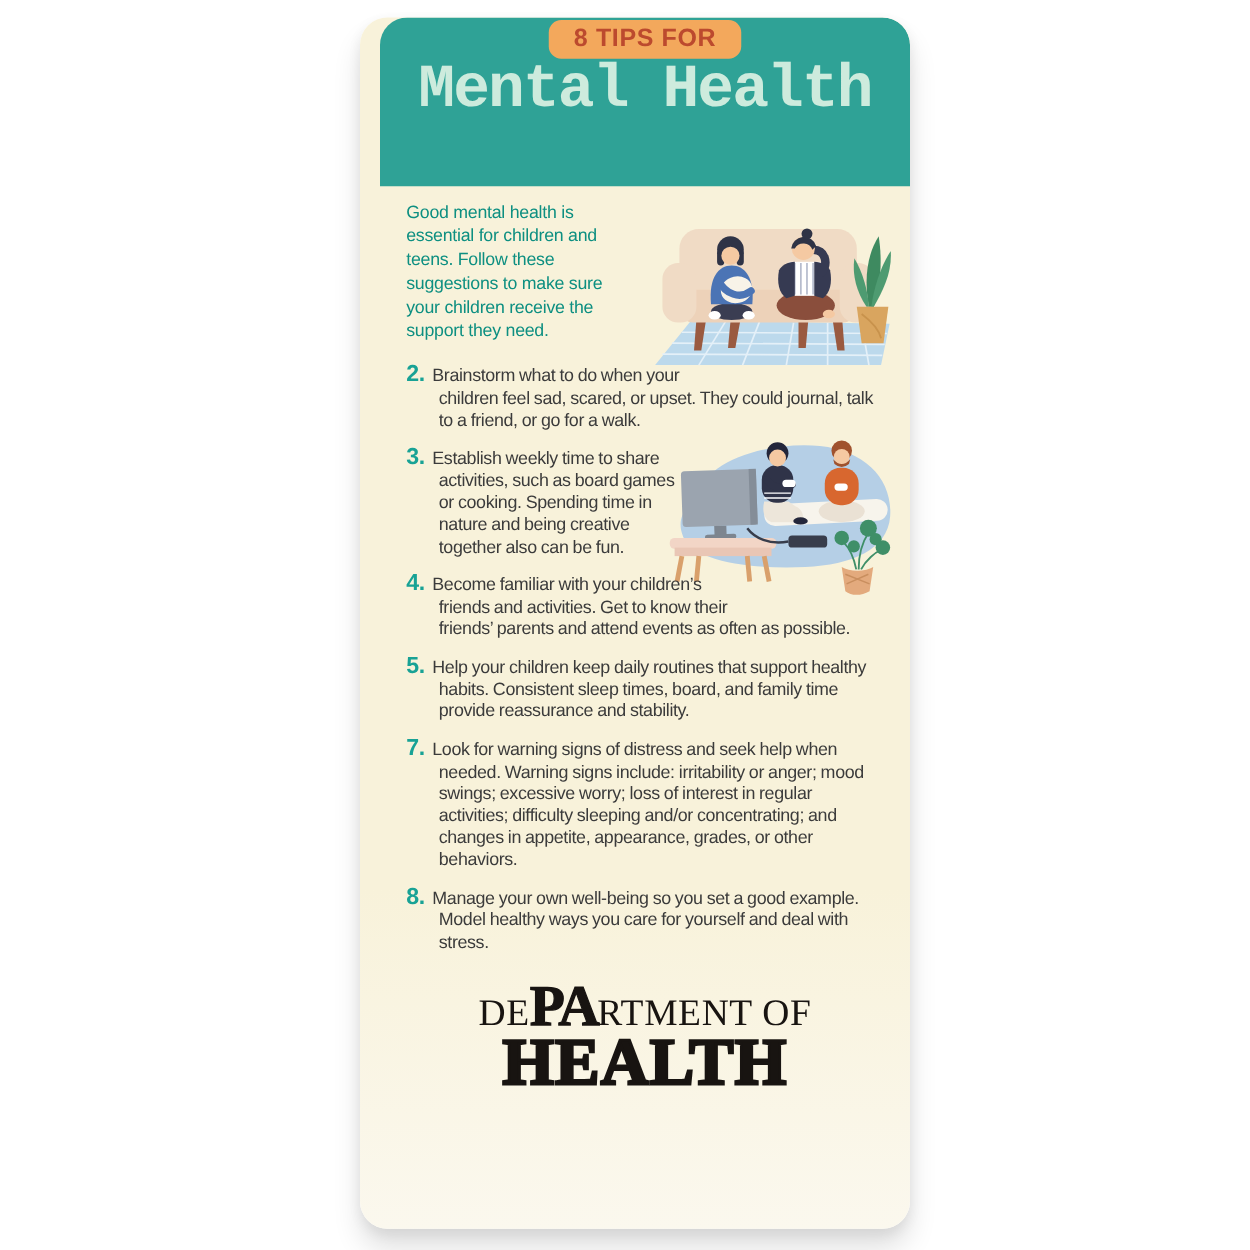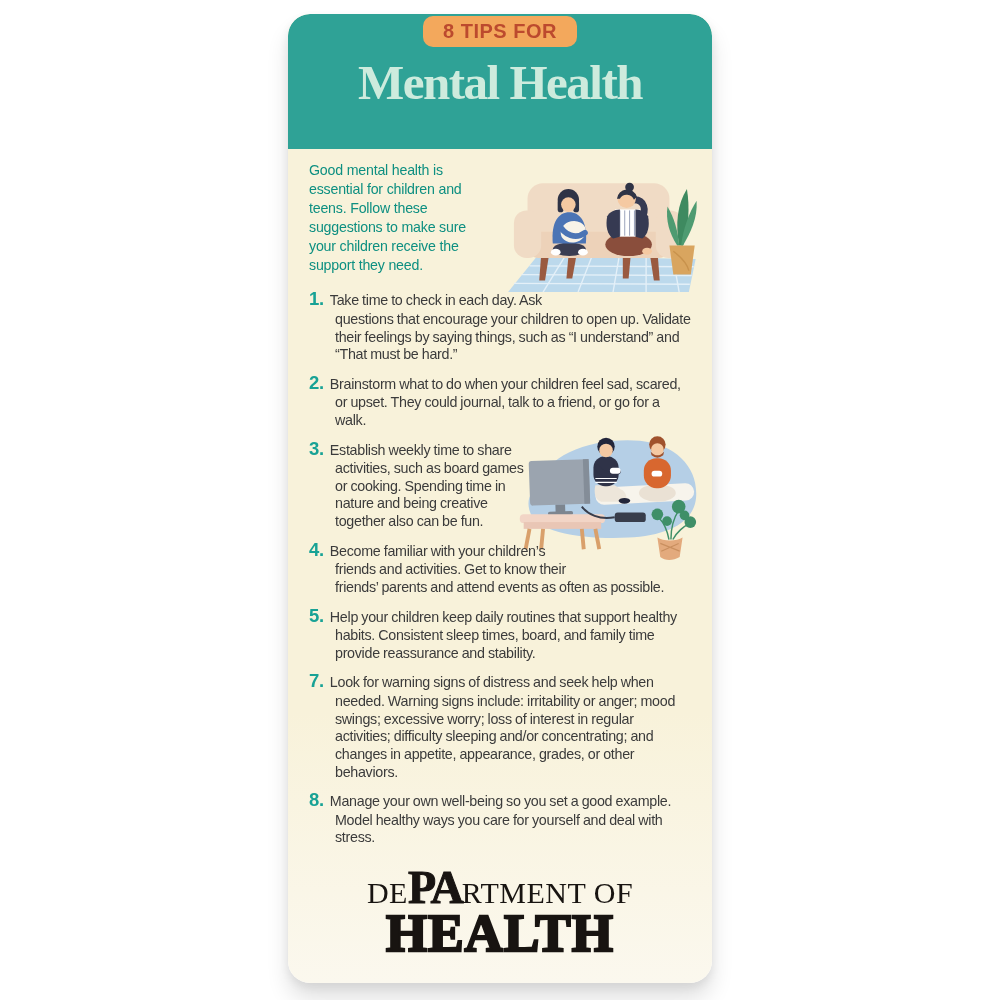--- a/index.html
+++ b/index.html
@@ -1,26 +1,26 @@
 <!DOCTYPE html>
 <html><head>
 <meta charset="utf-8">
 <style>
   html,body{margin:0;padding:0;background:#ffffff;}
   .stage{position:relative;width:1000px;height:1000px;background:#ffffff;overflow:hidden;
          font-family:"Liberation Sans",sans-serif;}
   .card{position:absolute;left:288px;top:14px;width:424px;height:969px;border-radius:22px;
         background:linear-gradient(180deg,#F8F2DA 0%,#F8F2DA 72%,#FBF8EE 100%);
-        box-shadow:0 16px 22px rgba(0,0,0,.12),0 4px 10px rgba(0,0,0,.07);overflow:hidden;}
+        box-shadow:0 16px 22px rgba(0,0,0,.12),0 4px 10px rgba(0,0,0,.07);overflow:hidden;padding-left:16px;}
   .header{background:#2FA296;height:135px;text-align:center;border-radius:22px 22px 0 0;}
   .badge{display:inline-block;margin-top:2px;background:#F3A85C;color:#BC4A2E;font-weight:bold;
          font-size:20px;line-height:1;padding:5px 20px 6px;border-radius:10px;letter-spacing:.5px;}
   .title1{color:#FFFFFF;font-weight:bold;font-size:21.5px;letter-spacing:.2px;margin-top:7px;}
-  .title2{color:#CDEBDD;font-family:Liberation Serif, serif;font-weight:bold;font-size:49px;
-          line-height:1.02;letter-spacing:-1.5px;margin-top:11px;}
+  .title2{color:#CDEBDD;font-family:Liberation Mono, monospace;font-weight:bold;font-size:49px;
+          line-height:1.02;letter-spacing:-1.5px;margin-top:1px;}
   .content{padding:9px 21px 0;}
   .illo1{float:right;width:200px;height:138px;margin:-2px -7px 2px 5px;
          shape-outside:polygon(0% 0%,100% 0%,100% 100%,40% 100%,0% 60%);}
   .illo2{float:right;width:186px;height:140px;margin:-14px -9px 2px 7px;
          shape-outside:polygon(26% 0%,100% 0%,100% 95%,58% 100%,18% 72%,6% 38%);}
   .intro{color:#0D8F81;font-weight:normal;font-size:14.2px;line-height:1.34;
          letter-spacing:-.2px;margin:3px 0 13px;}
   .tip{font-size:14.3px;line-height:1.23;letter-spacing:-.3px;word-spacing:-.4px;color:#3B3B3B;
        margin-bottom:8px;padding-left:26px;text-indent:-26px;}
   .tip .num{color:#18A295;font-weight:bold;font-size:18.5px;margin-right:6px;}
@@ -94,21 +94,20 @@
           <path d="M154,62 C156,72 154,81 148,85 L141,83 L141,55 C147,55 152,58 154,62 Z" fill="#363A52"></path>
           <path d="M140,45 C150,45 153,56 147,64" stroke="#363A52" stroke-width="7" fill="none" stroke-linecap="round"></path>
           <circle cx="132" cy="44" r="9.5" fill="#F5C9A2"></circle>
           <path d="M122,44 a10.5,10.5 0 0 1 20.5,-2 l-3,3 a8,8 0 0 0 -14.5,-1 z" fill="#2F3346"></path>
           <circle cx="135" cy="32" r="4.5" fill="#2F3346"></circle>
         </svg>
       </div>
 
       <div class="intro">Good mental health is essential for children and teens. Follow these suggestions to make sure your children receive the support they need.</div>
 
-      <div class="tip"><span class="num">1.</span><span>Take time to check in each day. Ask questions that encourage your children to open up. Validate their feelings by saying things, such as “I understand” and “That must be hard.”</span></div>
       <div class="tip"><span class="num">2.</span><span>Brainstorm what to do when your children feel sad, scared, or upset. They could journal, talk to a friend, or go for a walk.</span></div>
 
       <div class="illo2">
         <svg width="186" height="140" viewBox="0 0 192 142">
           <path d="M28,62 C30,30 84,12 130,16 C168,20 190,44 188,74 C186,102 156,114 118,116 C74,118 22,112 16,88 C12,74 20,66 28,62 Z" fill="#B5CFE6"></path>
           <rect x="84" y="62" width="102" height="18" rx="9" fill="#F7F4EC" transform="rotate(-3 135 71)"></rect>
           <path d="M84,62 C82,70 84,77 90,79 L114,79 C118,77 116,68 110,66 L104,62 Z" fill="#EDE6DA"></path>
           <ellipse cx="114" cy="78" rx="6" ry="3" fill="#23263A"></ellipse>
           <rect x="82" y="32" width="26" height="31" rx="12" fill="#2F3348"></rect>
           <path d="M84,55 h22 M84,59 h22" stroke="#FFFFFF" stroke-width="1.2"></path>

